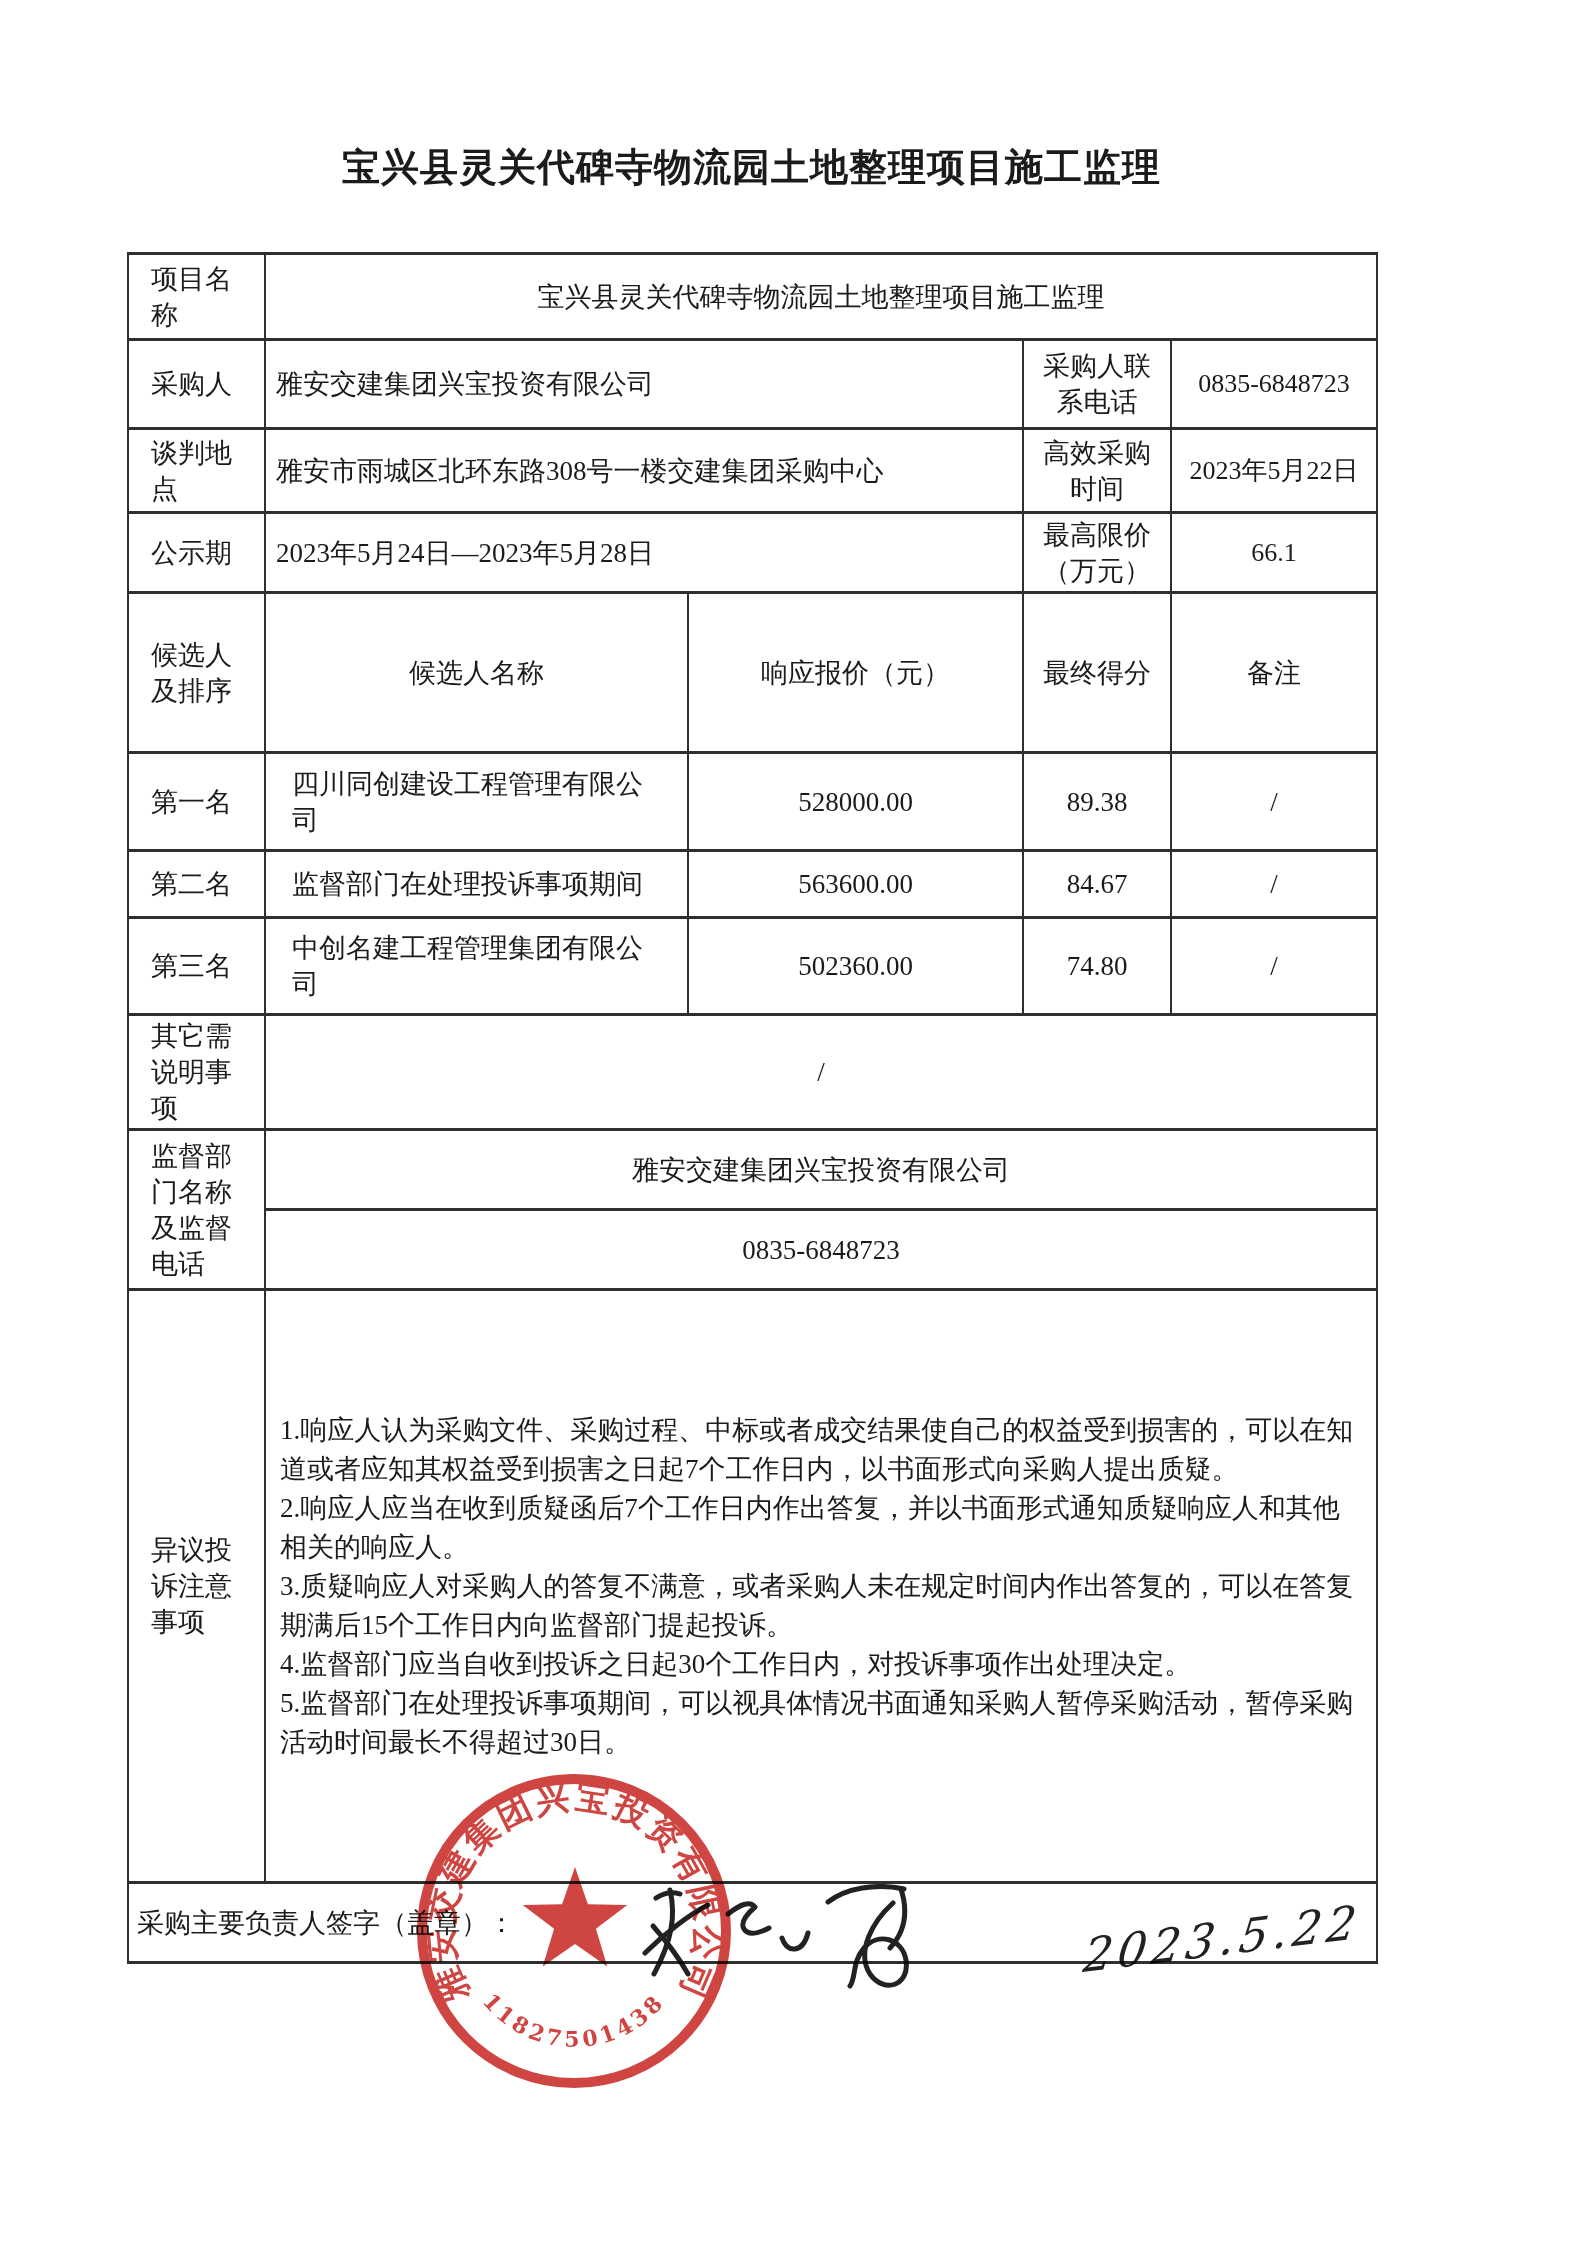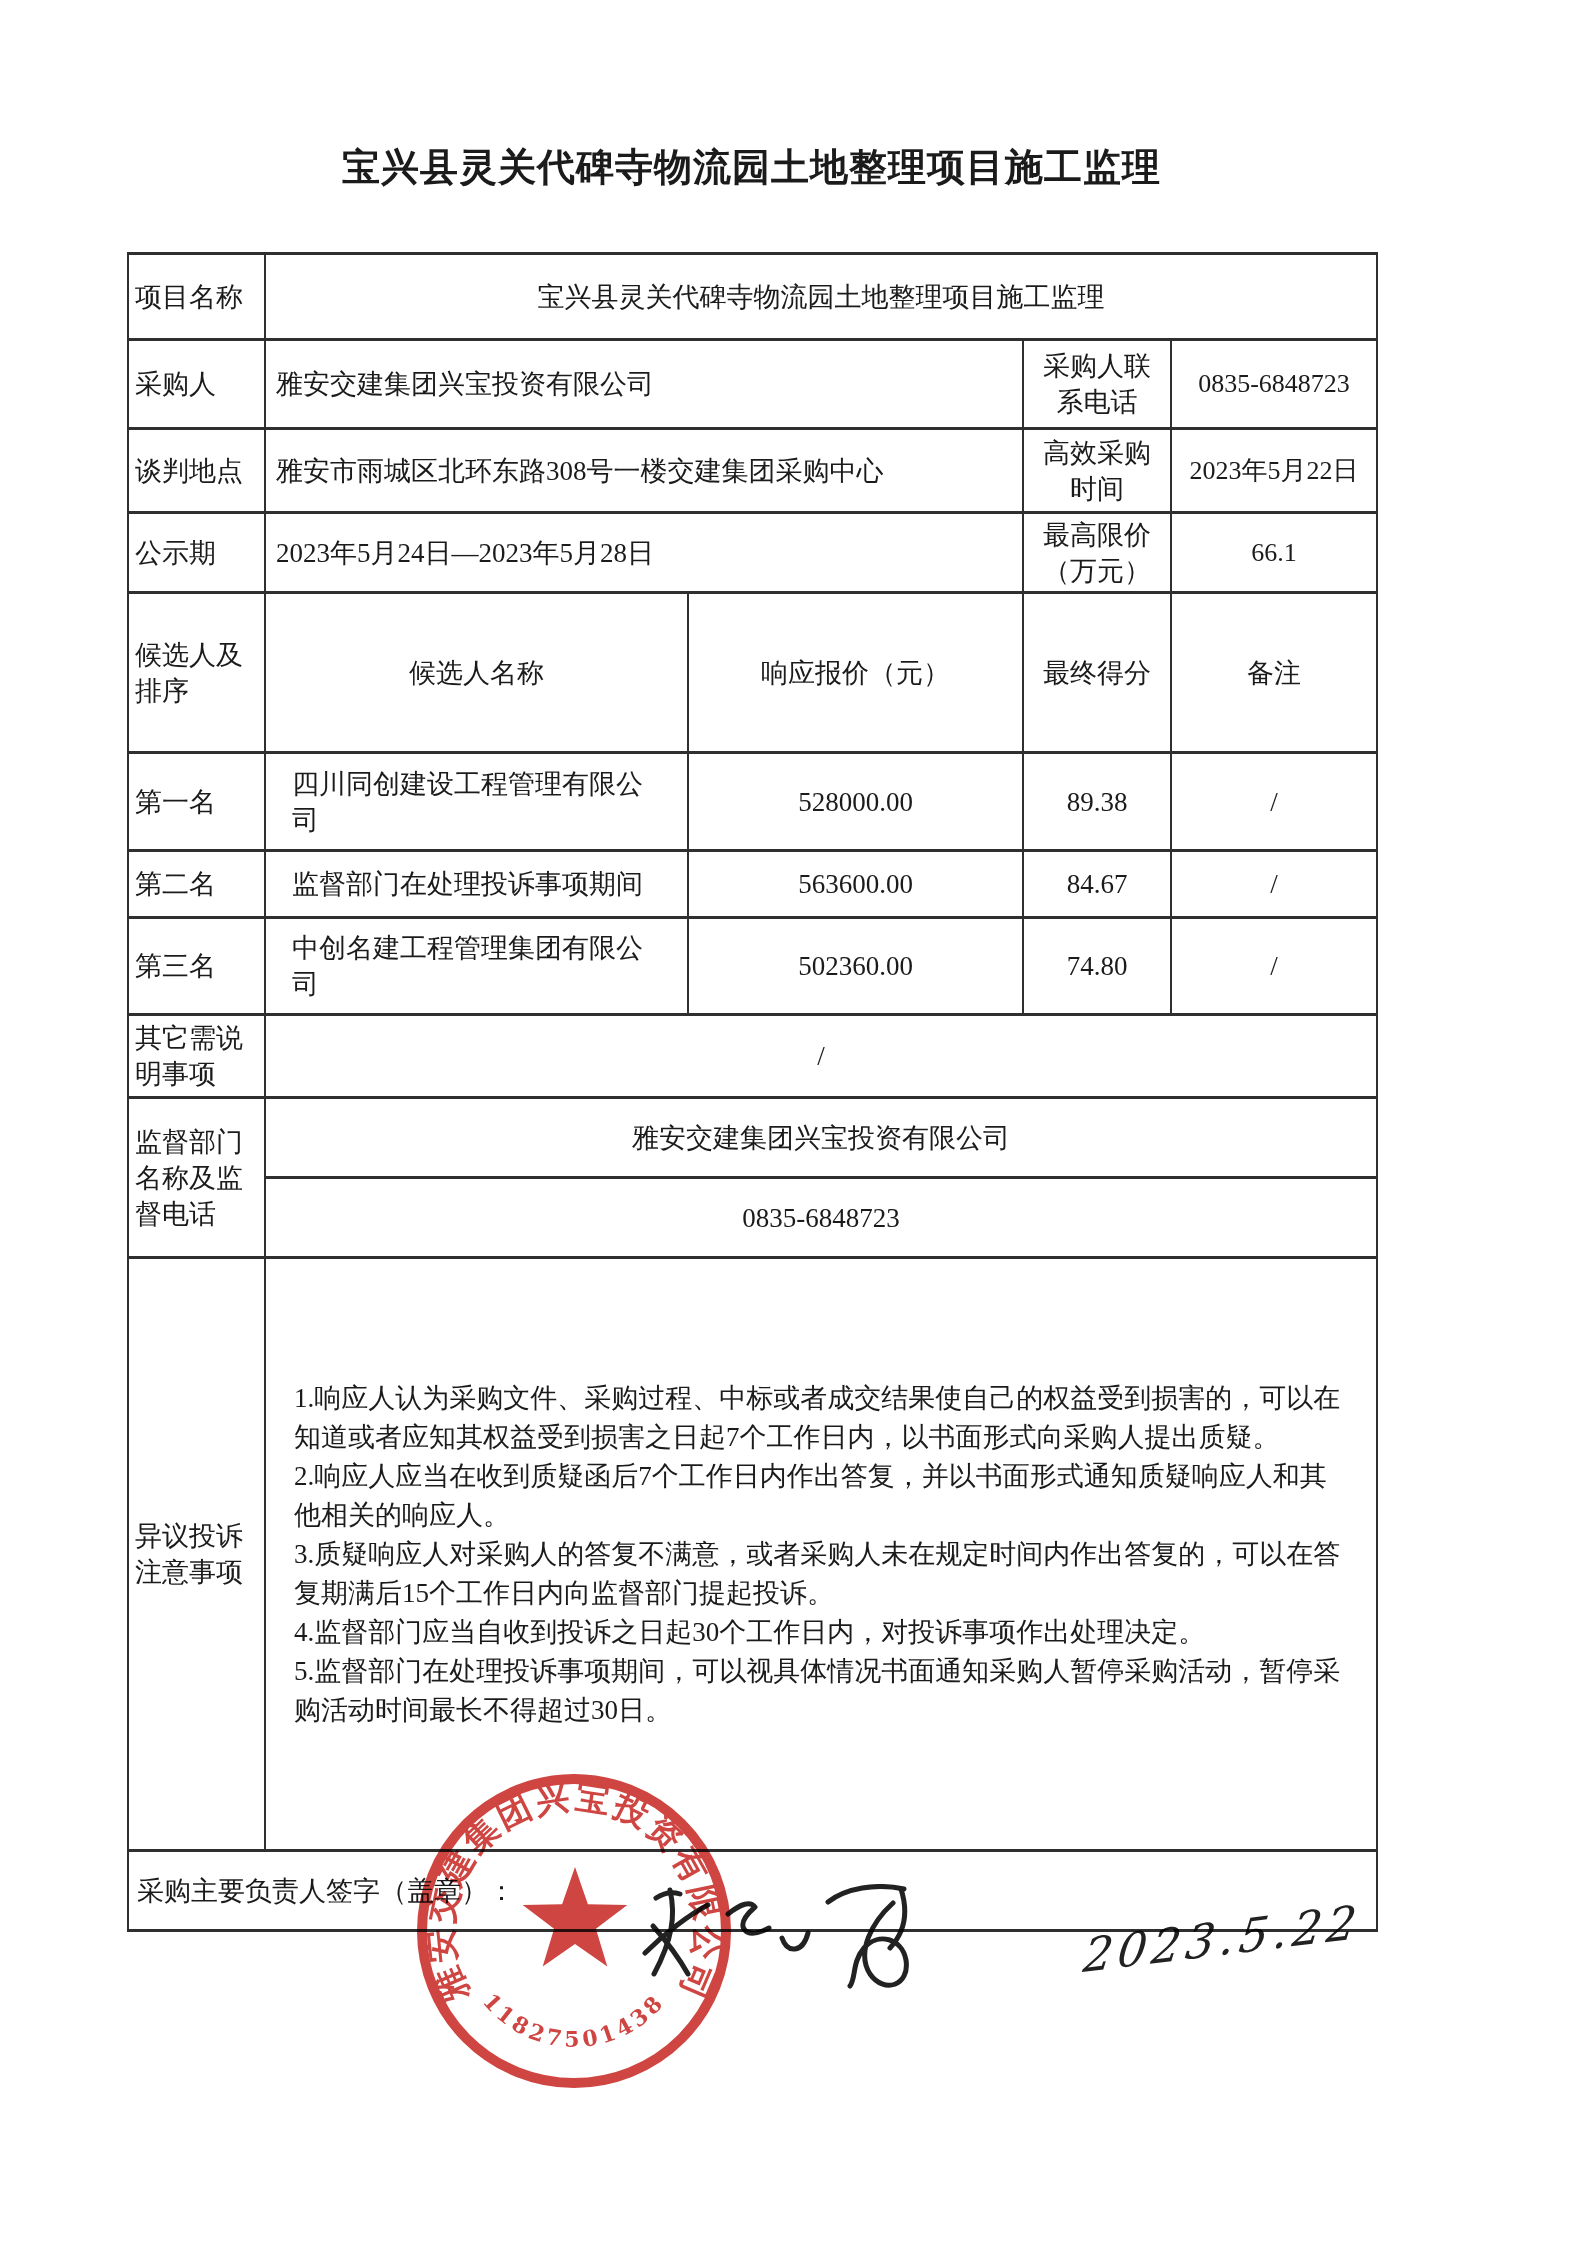--- a/index.html
+++ b/index.html
@@ -17,27 +17,27 @@
   table.doc{
     position:absolute;left:127px;top:252px;width:1249px;
     border-collapse:collapse;table-layout:fixed;
   }
   td{
     border-top:3px solid #2f2f2f;border-bottom:3px solid #2f2f2f;
     border-left:2px solid #2f2f2f;border-right:2px solid #2f2f2f;
     font-size:27px;padding:2px 8px;vertical-align:middle;
     line-height:36px;word-break:break-all;
   }
-  td.lbl{text-align:left;padding:2px 6px;}
+  td.lbl{text-align:left;padding:2px 22px;}
   td.c{text-align:center;}
   td.l{text-align:left;padding-left:10px;}
   td.num{font-size:26px;text-align:center;padding:2px 4px;}
   td.lbl4{text-align:center;padding:2px 10px;}
   td.name-cell{text-align:left;padding:2px 26px;}
-  td.obj-cell{padding:8px 28px;text-align:left;}
+  td.obj-cell{padding:8px 14px;text-align:left;}
   .obj-cell p{margin:0;line-height:39px;}
   td.sig-cell{text-align:left;padding-left:8px;}
   svg.overlay{
     position:absolute;left:0;top:0;width:1587px;height:2243px;
     pointer-events:none;
   }
   .stamp-g{mix-blend-mode:multiply;opacity:.9;}
   .ink{mix-blend-mode:multiply;}
 </style>
 </head>

